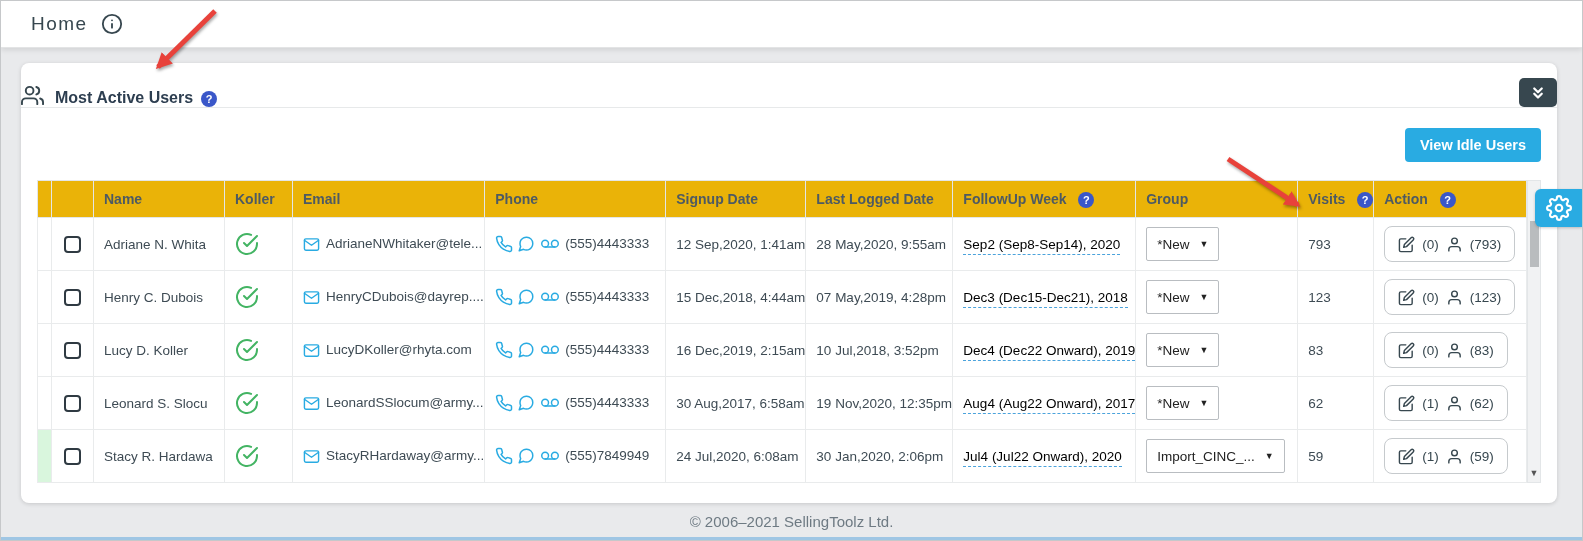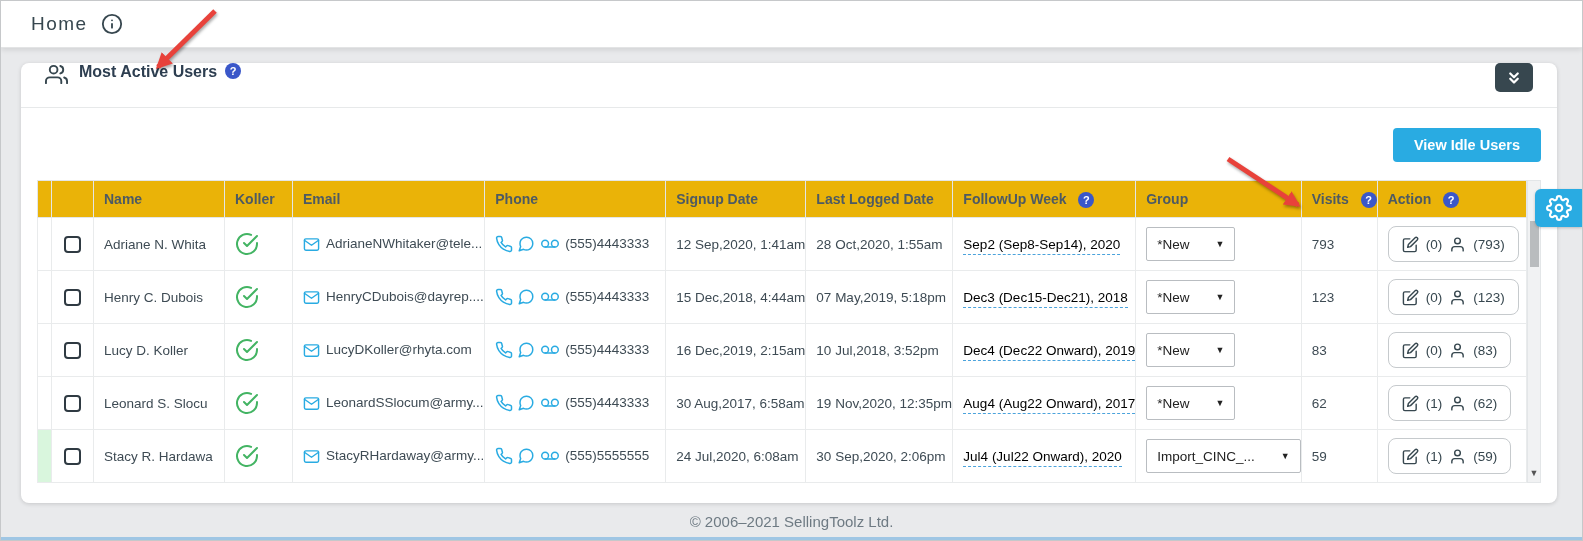--- a/index.html
+++ b/index.html
@@ -22,21 +22,21 @@
   .home-title { font-size:19px; color:#37474f; letter-spacing:1.5px; }
   .ic { display:inline-block; vertical-align:middle; }
   .info-ic { width:22px; height:22px; color:#37474f; }
   
   .card {
     position:absolute; left:20px; top:62px; width:1536px; height:440px;
     background:#fff; border-radius:8px;
     box-shadow: 0 1px 4px rgba(0,0,0,.15);
   }
   .card-header {
-    height:45px; display:flex; align-items:flex-start; padding:0 24px;
+    height:45px; display:flex; align-items:flex-end; padding:0 0;
     border-bottom:1px solid #e7e9ea;
   }
   .users-ic { width:23px; height:23px; color:#37474f; }
   .card-title { font-size:16px; font-weight:bold; color:#2d3e50; margin-left:11px; }
   .qbadge {
     display:inline-flex; align-items:center; justify-content:center;
     width:16px; height:16px; border-radius:50%;
     background:#3a57c9; color:#fff; font-size:11px; font-weight:bold;
     margin-left:8px; flex:none;
   }
@@ -50,21 +50,21 @@
   .toolbar { display:flex; align-items:flex-end; padding:20px 16px 14px 16px; }
   .time-select {
     width:356px; height:38px; border:1px solid #c9cdd0; border-radius:5px;
     display:flex; align-items:center; padding:0 14px; color:#3e4b54;
     font-size:14.5px; background:#fff; cursor:pointer;
   }
   .time-select .sel-chevron { margin-left:auto; width:16px; height:16px; color:#444; }
   .btn-group { margin-left:auto; display:flex; gap:11px; }
   .blue-btn {
     background:#29abe2; color:#fff; border:none; border-radius:4px;
-    height:34px; padding:0 21px; font-size:14.5px; font-weight:bold;
+    height:34px; padding:0 15px; font-size:14.5px; font-weight:bold;
     font-family:"Liberation Sans",sans-serif; cursor:pointer;
   }
   
   .table-zone { display:flex; margin:4px 16px 0 16px; }
   table { flex:1; border-collapse:collapse; table-layout:fixed; }
   th {
     height:37px; border:1px solid #e3e6e8; font-size:14px; color:#4d5a63;
     font-weight:bold; text-align:left; padding-left:10px; background:#eab308;
     white-space:nowrap; overflow:hidden;
   }
@@ -81,21 +81,21 @@
   }
   .ok-ic { width:24px; height:24px; color:#43b463; }
   .mail-ic { width:17px; height:17px; color:#29abe2; margin-right:6px; }
   .ph-ic { width:18px; height:18px; color:#29abe2; margin-right:4px; }
   .vm-ic { width:22px; height:18px; color:#29abe2; margin-right:4px; }
   .fw-link {
     color:#000000; text-decoration:none; border-bottom:1.5px dashed #4ba3dc;
     padding-bottom:2px; cursor:pointer;
   }
   .group-select {
-    display:inline-flex; align-items:center; gap:26px; border:1px solid #b9bdc1;
+    display:inline-flex; align-items:center; gap:10px; border:1px solid #b9bdc1;
     border-radius:2px; background:#fff; height:34px; padding:0 10px;
     font-size:13.5px; color:#222; cursor:pointer; max-width:100%;
   }
   .group-select .tri { font-size:9px; color:#222; }
   .action-pill {
     display:inline-flex; align-items:center; gap:7px; border:1px solid #c6cacd;
     border-radius:8px; background:#fff; height:36px; padding:0 13px;
     cursor:pointer; color:#37474f; font-size:13.5px;
   }
   .act-ic { width:17px; height:17px; color:#37474f; }
@@ -294,21 +294,21 @@
                 <use href="#i-mail"></use>
               </svg><span>AdrianeNWhitaker@tele...</span></td>
           <td><svg class="ic ph-ic">
                 <use href="#i-phone"></use>
               </svg><svg class="ic ph-ic">
                 <use href="#i-chat"></use>
               </svg><svg class="ic vm-ic">
                 <use href="#i-voicemail"></use>
               </svg><span>(555)4443333</span></td>
           <td>12 Sep,2020, 1:41am</td>
-          <td>28 Oct,2020, 1:55am</td>
+          <td>28 May,2020, 9:55am</td>
           <td><a class="fw-link">Sep2 (Sep8-Sep14), 2020</a></td>
           <td><div class="group-select">
                 <span>*New</span>
                 <span class="tri">▼</span>
               </div></td>
           <td>793</td>
           <td><div class="action-pill">
                 <svg class="ic act-ic">
                   <use href="#i-edit"></use>
                 </svg>
@@ -331,21 +331,21 @@
                 <use href="#i-mail"></use>
               </svg><span>HenryCDubois@dayrep....</span></td>
           <td><svg class="ic ph-ic">
                 <use href="#i-phone"></use>
               </svg><svg class="ic ph-ic">
                 <use href="#i-chat"></use>
               </svg><svg class="ic vm-ic">
                 <use href="#i-voicemail"></use>
               </svg><span>(555)4443333</span></td>
           <td>15 Dec,2018, 4:44am</td>
-          <td>07 May,2019, 5:18pm</td>
+          <td>07 May,2019, 4:28pm</td>
           <td><a class="fw-link">Dec3 (Dec15-Dec21), 2018</a></td>
           <td><div class="group-select">
                 <span>*New</span>
                 <span class="tri">▼</span>
               </div></td>
           <td>123</td>
           <td><div class="action-pill">
                 <svg class="ic act-ic">
                   <use href="#i-edit"></use>
                 </svg>
@@ -440,23 +440,23 @@
               </svg></td>
           <td><svg class="ic mail-ic">
                 <use href="#i-mail"></use>
               </svg><span>StacyRHardaway@army...</span></td>
           <td><svg class="ic ph-ic">
                 <use href="#i-phone"></use>
               </svg><svg class="ic ph-ic">
                 <use href="#i-chat"></use>
               </svg><svg class="ic vm-ic">
                 <use href="#i-voicemail"></use>
-              </svg><span>(555)5555555</span></td>
+              </svg><span>(555)7849949</span></td>
           <td>24 Jul,2020, 6:08am</td>
-          <td>30 Sep,2020, 2:06pm</td>
+          <td>30 Jan,2020, 2:06pm</td>
           <td><a class="fw-link">Jul4 (Jul22 Onward), 2020</a></td>
           <td><div class="group-select">
                 <span>Import_CINC_...</span>
                 <span class="tri">▼</span>
               </div></td>
           <td>59</td>
           <td><div class="action-pill">
                 <svg class="ic act-ic">
                   <use href="#i-edit"></use>
                 </svg>

